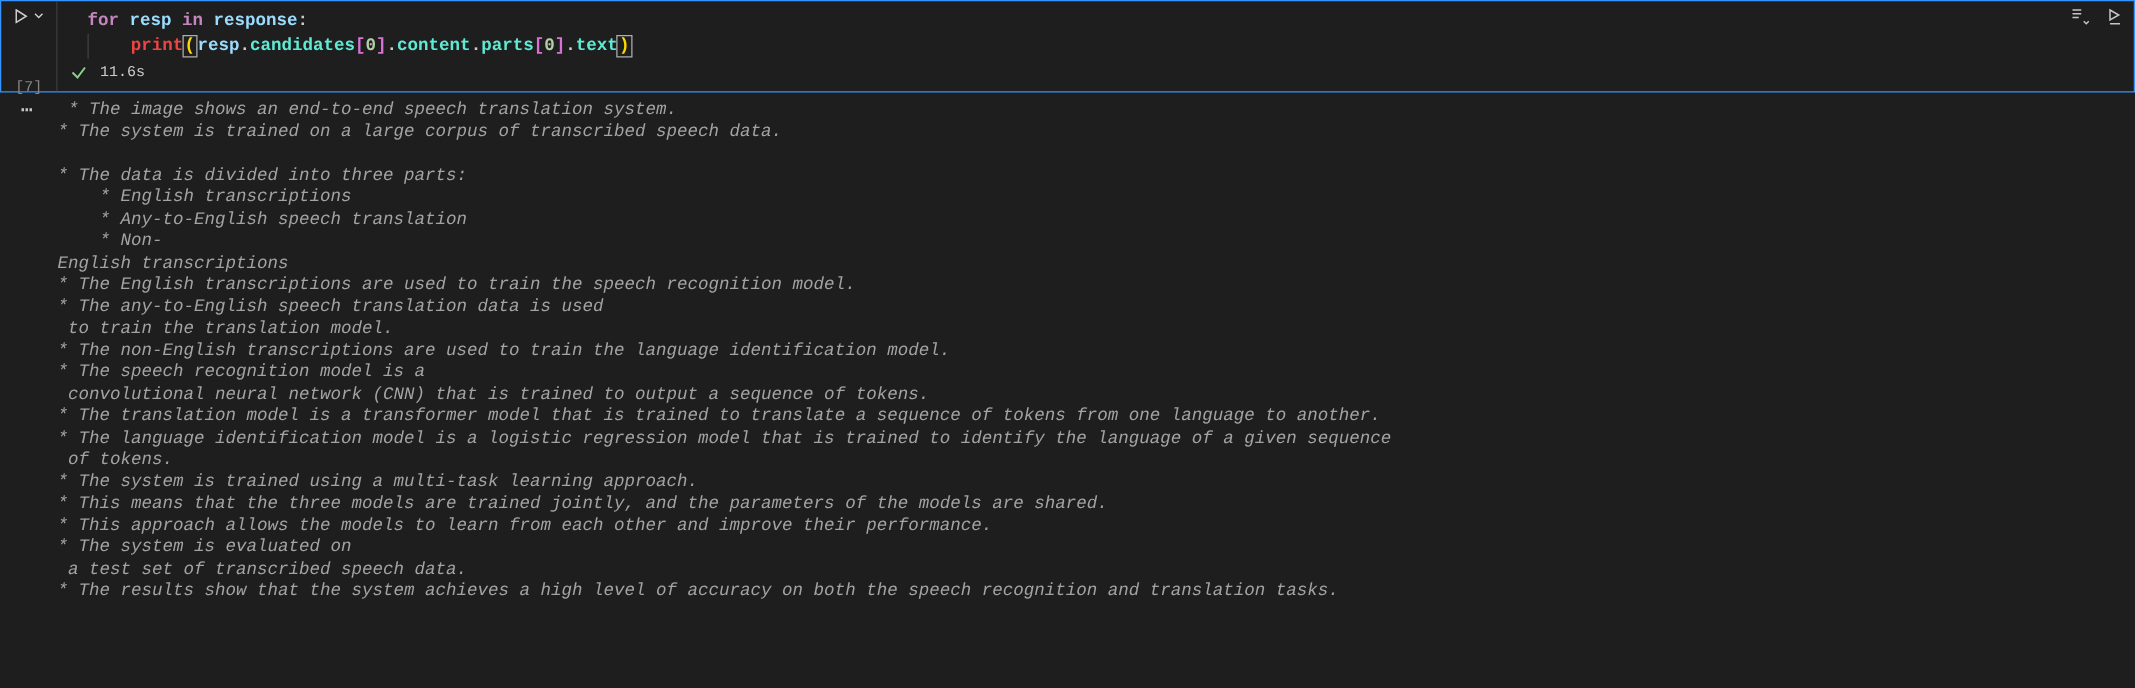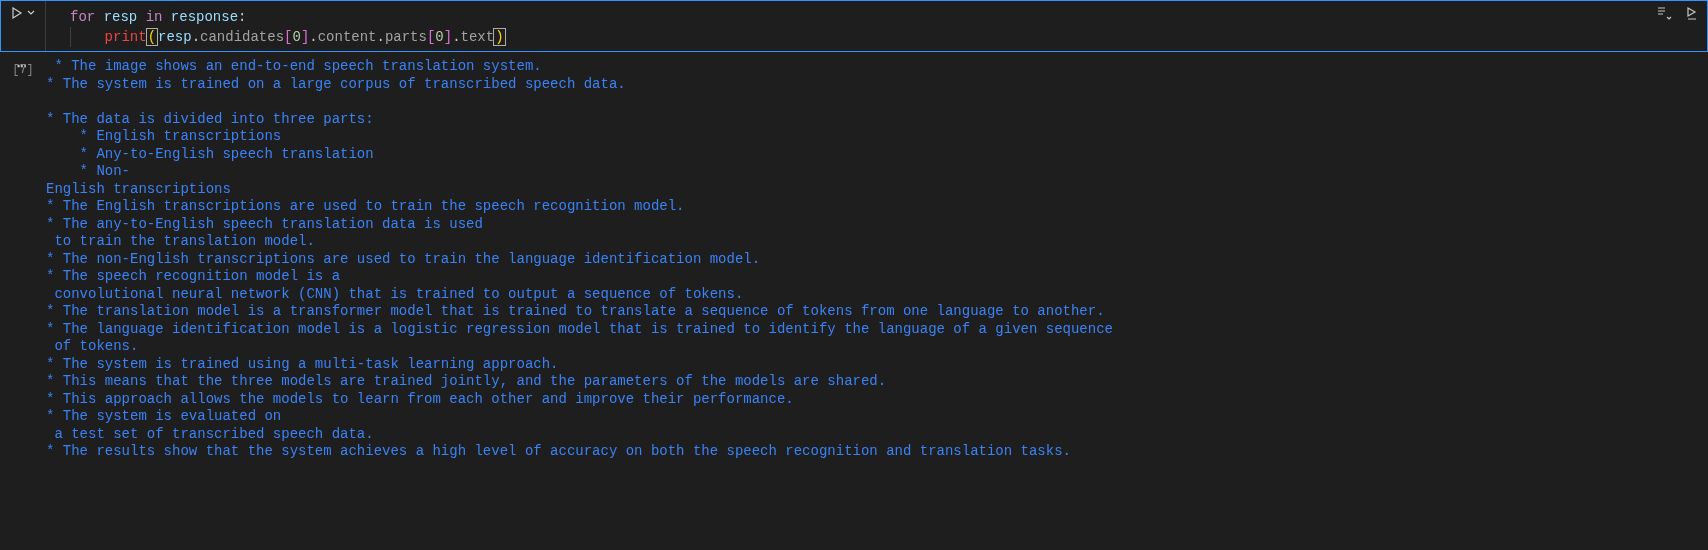--- a/index.html
+++ b/index.html
@@ -44,20 +44,21 @@
   .code-area {
     flex: 1;
     padding: 6px 0 4px 0;
     border-left: 1px solid #3c3c3c;
     position: relative;
   }
   .code-line {
     padding: 0 24px;
     line-height: 20px;
     white-space: pre;
+    font-weight: bold;
   }
   .indent-guide {
     border-left: 1px solid #404040;
     display: inline-block;
     height: 20px;
     vertical-align: top;
   }
   .status-row {
     display: flex;
     align-items: center;
@@ -96,32 +97,33 @@
   }
   .ellipsis {
     color: #c5c5c5;
     font-size: 16px;
     line-height: 14px;
     letter-spacing: 1px;
     cursor: pointer;
   }
   .output-text {
     flex: 1;
-    color: #3b82f6;
+    color: #a3a3a3;
     white-space: pre;
     line-height: 17.5px;
     font-size: 14px;
     padding-left: 2px;
+    font-style: italic;
   }
   
   .kw { color: #c586c0; }      
   .var { color: #9cdcfe; }
   .fn { color: #ef4444; }
   .num { color: #b5cea8; }
-  .prop { color: #a3a3a3; }
+  .prop { color: #5eead4; }
   .bracket-y { color: #ffd700; }
   .bracket-p { color: #da70d6; }
   .caret-box {
     border:1px solid #aeafad;
     padding:0 1px;
     margin-left:-1px;
   }
 </style>
 </head>
 <body>
@@ -146,20 +148,26 @@
           </svg>
       </div>
       <div class="tb-btn">
         <svg width="16" height="16" viewBox="0 0 16 16">
             <path d="M4 2 L11 6 L4 10 Z M4 13 h8" stroke="#c5c5c5" stroke-width="1.2" fill="none"></path>
           </svg>
       </div>
     </div>
     <div class="code-line"><span class="kw">for</span> <span class="var">resp</span> <span class="kw">in</span> <span class="var">response</span><span>:</span></div>
     <div class="code-line"><span class="indent-guide"></span>    <span class="fn">print</span><span class="bracket-y caret-box">(</span><span class="var">resp</span><span>.</span><span class="prop">candidates</span><span class="bracket-p">[</span><span class="num">0</span><span class="bracket-p">]</span><span>.</span><span class="prop">content</span><span>.</span><span class="prop">parts</span><span class="bracket-p">[</span><span class="num">0</span><span class="bracket-p">]</span><span>.</span><span class="prop">text</span><span class="bracket-y caret-box">)</span></div>
+    <div class="status-row">
+      <svg width="14" height="14" viewBox="0 0 14 14">
+          <path d="M2 7 L6 11 L12 3" stroke="#89d185" stroke-width="1.6" fill="none"></path>
+        </svg>
+      <span>11.6s</span>
+    </div>
   </div>
 </div>
 
 <div class="output">
   <div class="output-gutter">
     <div class="ellipsis">⋯</div>
   </div>
   <div class="output-text"> * The image shows an end-to-end speech translation system.
 * The system is trained on a large corpus of transcribed speech data.
 

